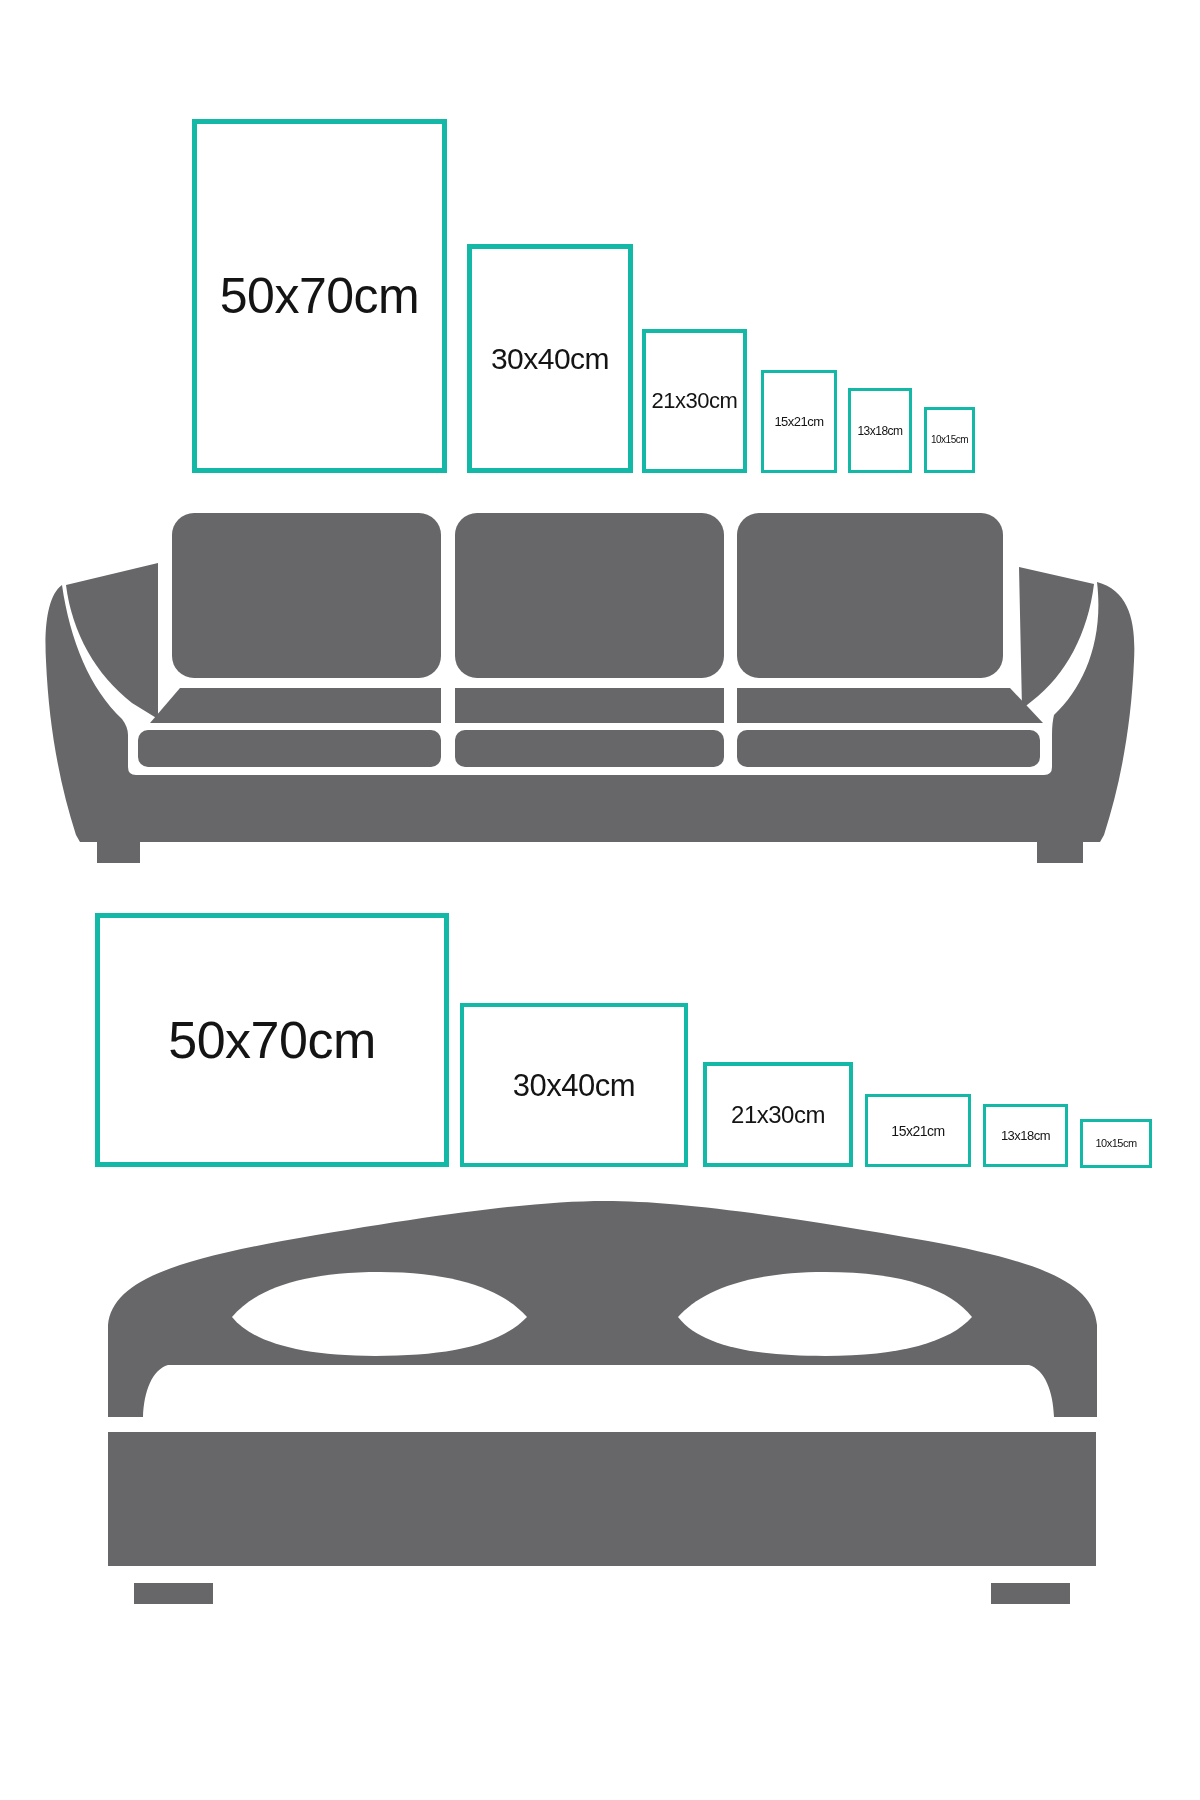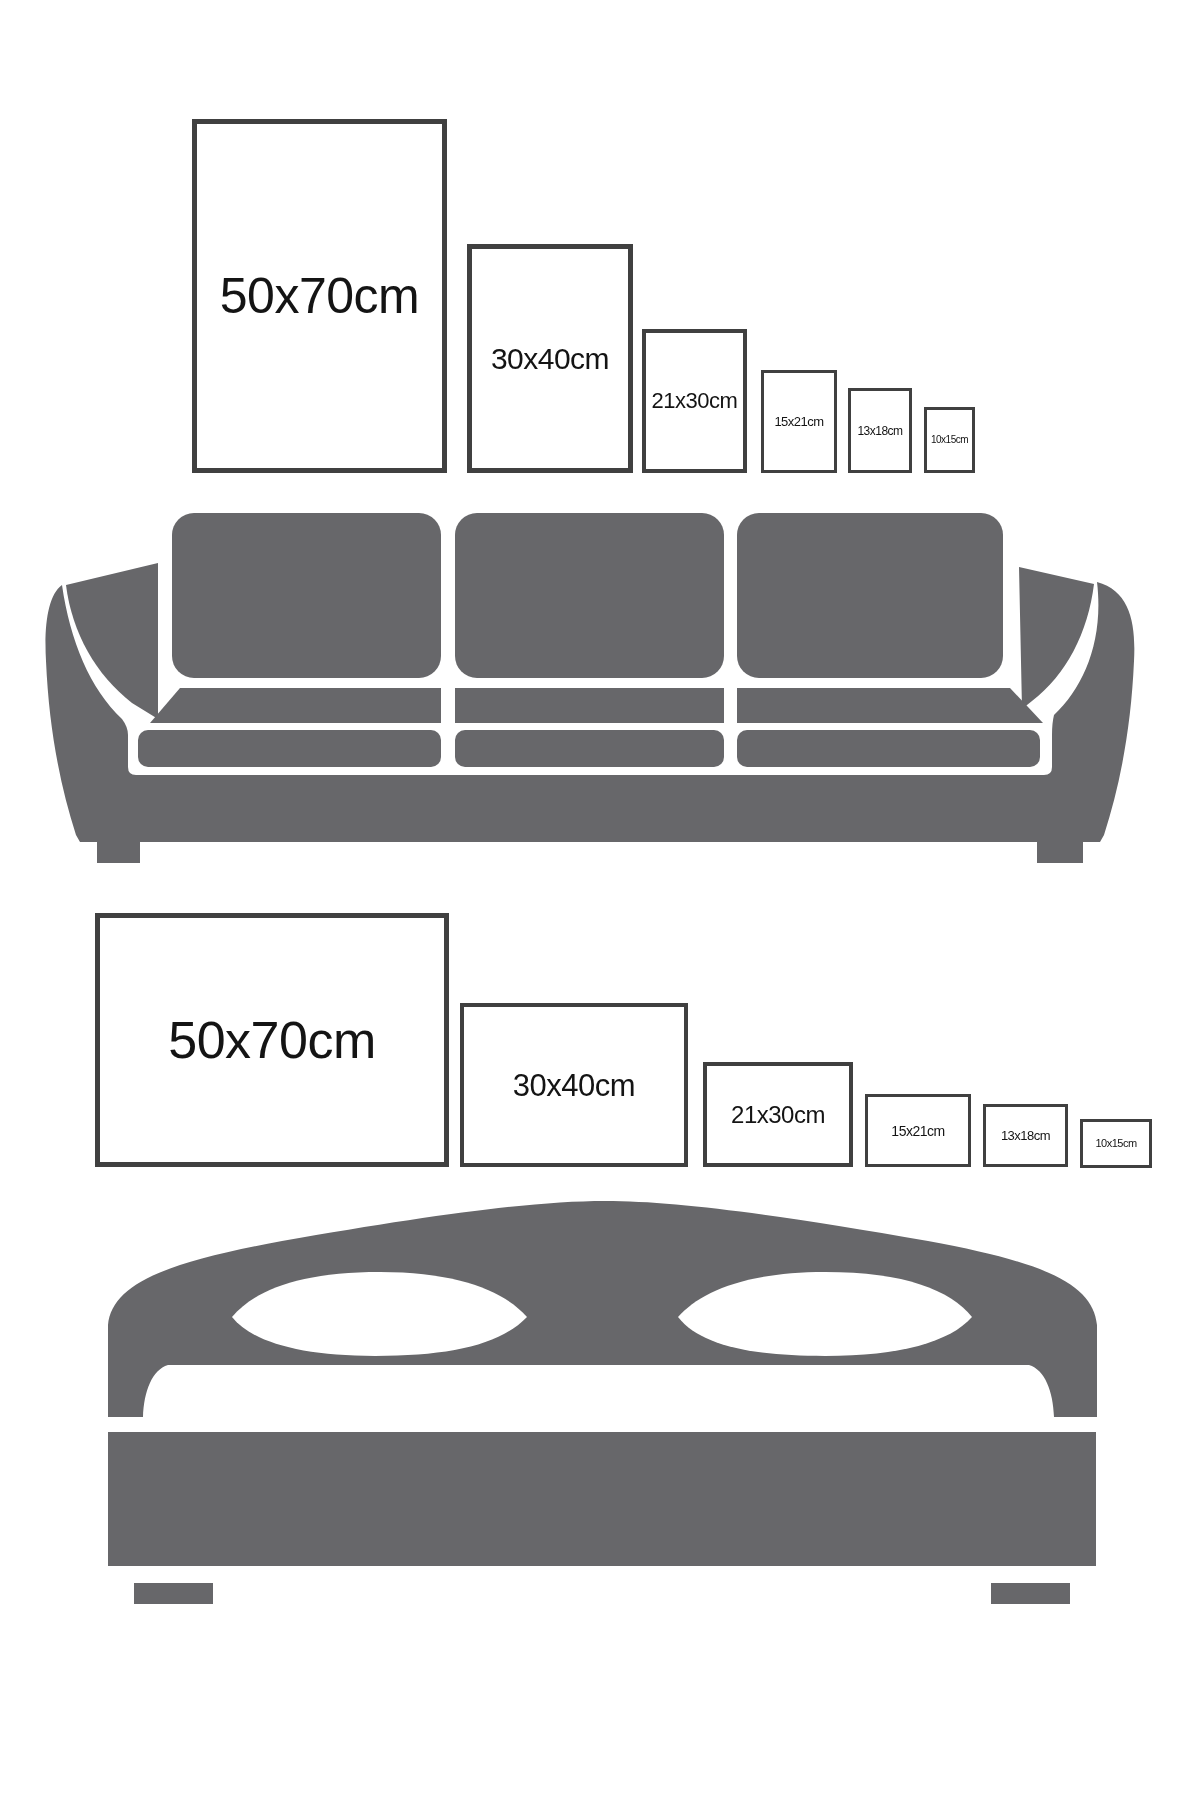--- a/index.html
+++ b/index.html
@@ -7,21 +7,21 @@
     position:relative;
     width:1200px;
     height:1800px;
     background:#ffffff;
     overflow:hidden;
     font-family:"Liberation Sans", sans-serif;
   }
   .frame{
     position:absolute;
     background:#ffffff;
-    border:5px solid #404040;
+    border:5px solid #14b8a6;
     display:flex;
     align-items:center;
     justify-content:center;
     box-sizing:border-box;
   }
   .frame .label{
     color:#141414;
     white-space:nowrap;
     line-height:1;
     letter-spacing:-0.5px;

